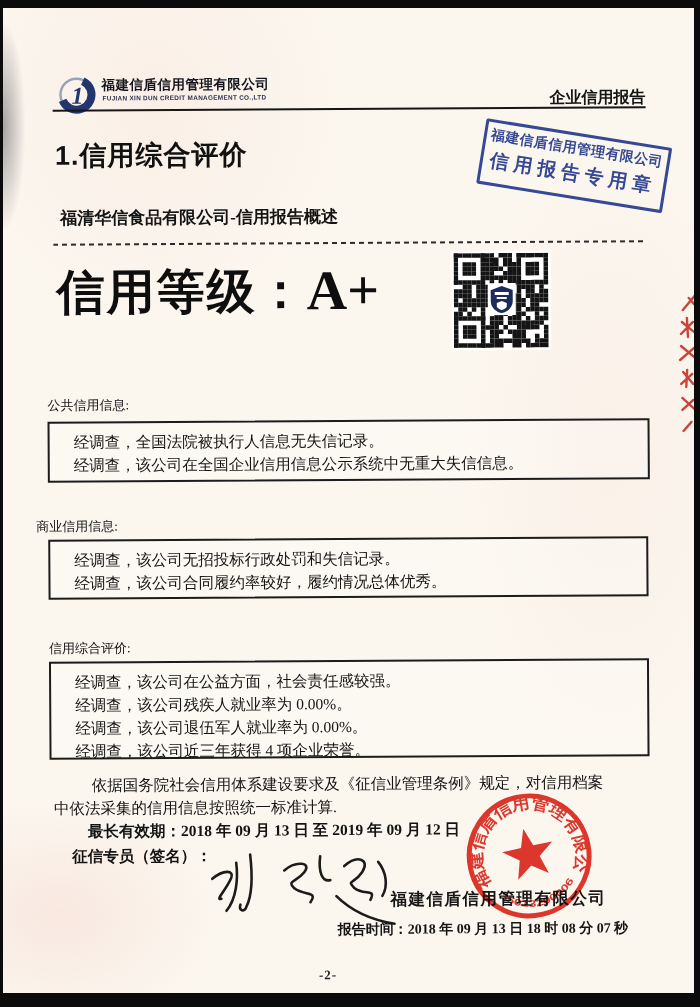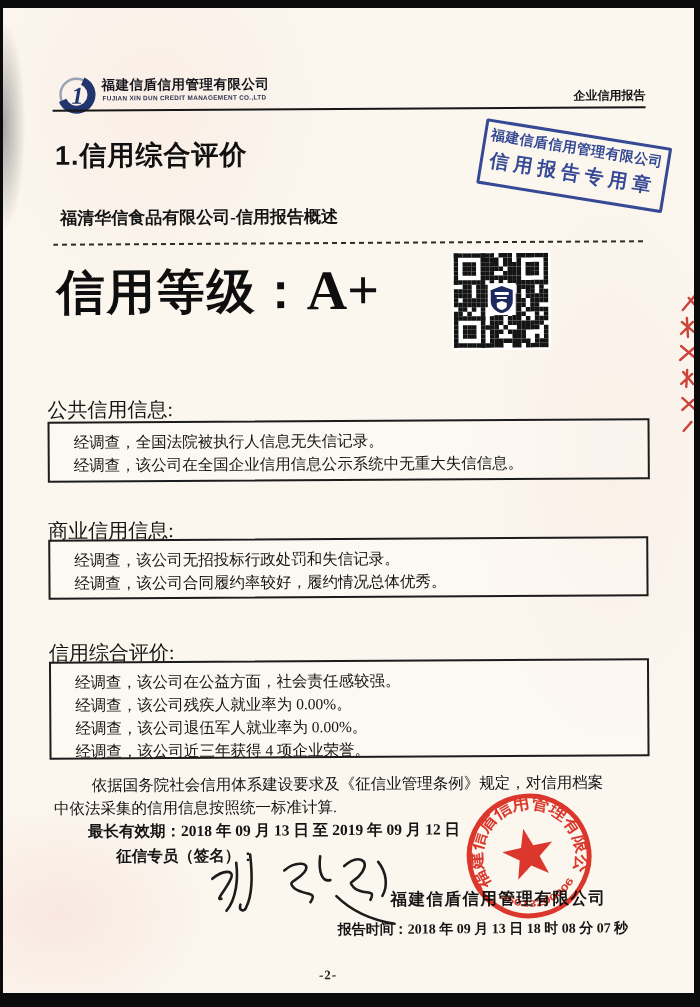--- a/index.html
+++ b/index.html
@@ -19,21 +19,21 @@
       #fbf6ee;
     overflow:hidden;
   }
   .content{position:absolute;left:-3px;top:-8px;width:700px;height:1007px;
     transform:rotate(-0.35deg);transform-origin:50% 50%;}
   .abs{position:absolute;}
 
   
   .co-cn{font-family:"Liberation Sans",sans-serif;font-weight:bold;font-size:13.5px;letter-spacing:.5px;color:#14141c;}
   .co-en{font-family:"Liberation Sans",sans-serif;font-size:6.4px;letter-spacing:.3px;color:#2c3350;font-weight:bold;}
-  .doc-type{font-family:"Liberation Sans",sans-serif;font-weight:bold;font-size:12px;color:#141414;margin-left:44px;}
+  .doc-type{font-family:"Liberation Sans",sans-serif;font-weight:bold;font-size:16px;color:#141414;margin-left:44px;}
   .hrule{height:2px;background:#161616;}
 
   
   .bstamp{
     width:188px;height:66px;border:3px solid #23398c;border-radius:2px;
     transform:rotate(9.5deg);transform-origin:0 0;
     color:#23398c;text-align:center;mix-blend-mode:multiply;opacity:.92;
     font-family:"Liberation Sans",sans-serif;font-weight:bold;
     padding-top:4px;box-sizing:border-box;
   }
@@ -42,21 +42,21 @@
 
   .h1{font-family:"Liberation Sans",sans-serif;font-weight:bold;font-size:27px;letter-spacing:1px;color:#111;}
   .subtitle{font-weight:bold;font-size:17px;color:#141414;}
   .dashrule{height:2px;background:repeating-linear-gradient(90deg,#2b2b2b 0 5px,transparent 5px 9px);}
 
   .rating{white-space:nowrap;}
   .rating .lab{font-family:"Liberation Sans",sans-serif;font-weight:bold;font-size:48px;letter-spacing:2px;color:#0e0e0e;}
   .rating .val{font-family:"Liberation Serif",serif;font-weight:bold;font-size:56px;color:#0e0e0e;vertical-align:-2px;}
 
   .qrbox{width:99px;height:99px;background:#fff;padding:2px;box-sizing:border-box;}
-  .seclabel{font-size:20px;color:#141414;}
+  .seclabel{font-size:13px;color:#141414;}
   .infobox{border:2px solid #1c1c1c;box-sizing:border-box;padding:7px 10px 0 24px;background:rgba(255,255,255,.25);}
   .infobox .line{font-size:15.5px;line-height:23px;color:#141414;white-space:nowrap;}
 
   .para{font-size:15.5px;color:#141414;white-space:nowrap;}
   .bold{font-weight:bold;}
 
   
   .rstamp{mix-blend-mode:multiply;opacity:.95;transform:rotate(-12deg);}
   .stamp-co-name{font-size:16.5px;font-weight:bold;color:#161616;letter-spacing:1.5px;white-space:nowrap;}
   .report-time{font-size:14px;font-weight:bold;color:#151515;white-space:nowrap;}
@@ -444,38 +444,38 @@
         <path d="M22 132 L14 141"></path>
       </g>
     </svg>
 
     <div class="abs seclabel" style="left:48px;top:395px;">公共信用信息:</div>
     <div class="abs infobox" style="left:48px;top:420px;width:602px;height:61px;">
       <div class="line">经调查，全国法院被执行人信息无失信记录。</div>
       <div class="line">经调查，该公司在全国企业信用信息公示系统中无重大失信信息。</div>
     </div>
 
-    <div class="abs seclabel" style="left:48px;top:516px;font-family:Liberation Serif, serif;">商业信用信息:</div>
+    <div class="abs seclabel" style="left:36px;top:516px;font-family:Liberation Serif, serif;">商业信用信息:</div>
     <div class="abs infobox" style="left:48px;top:538px;width:600px;height:60px;">
       <div class="line">经调查，该公司无招投标行政处罚和失信记录。</div>
       <div class="line">经调查，该公司合同履约率较好，履约情况总体优秀。</div>
     </div>
 
     <div class="abs seclabel" style="left:48px;top:638px;">信用综合评价:</div>
     <div class="abs infobox" style="left:48px;top:660px;width:600px;height:98px;">
       <div class="line">经调查，该公司在公益方面，社会责任感较强。</div>
       <div class="line">经调查，该公司残疾人就业率为 0.00%。</div>
       <div class="line">经调查，该公司退伍军人就业率为 0.00%。</div>
       <div class="line">经调查，该公司近三年获得 4 项企业荣誉。</div>
     </div>
 
     <div class="abs para" style="left:90px;top:774px;">依据国务院社会信用体系建设要求及《征信业管理条例》规定，对信用档案</div>
     <div class="abs para" style="left:52px;top:797px;">中依法采集的信用信息按照统一标准计算.</div>
     <div class="abs para bold" style="left:86px;top:820px;">最长有效期：2018 年 09 月 13 日  至  2019 年 09 月 12 日</div>
-    <div class="abs para bold" style="left:70px;top:845px;margin-left:44px;">征信专员（签名）：</div>
+    <div class="abs para bold" style="left:70px;top:845px;">征信专员（签名）：</div>
 
     <svg class="abs" style="left:196px;top:844px;" width="210" height="84" viewBox="0 0 210 84">
       <g stroke="#1c1c1c" stroke-width="2.6" fill="none" stroke-linecap="round">
         <path d="M14 34 C26 24 36 26 33 33 C28 45 16 56 23 54"></path>
         <path d="M38 18 C40 34 38 54 28 66"></path>
         <path d="M52 10 C54 28 54 50 48 62 C46 68 40 66 42 60"></path>
         <path d="M86 26 C98 16 114 18 106 28 C98 38 88 36 96 44 C106 52 120 46 112 58"></path>
         <path d="M122 12 C120 28 124 38 132 36"></path>
         <path d="M146 22 C160 10 172 16 164 28 C156 40 148 36 156 44 C166 52 178 44 172 56"></path>
         <path d="M180 18 C188 28 190 42 184 52"></path>

